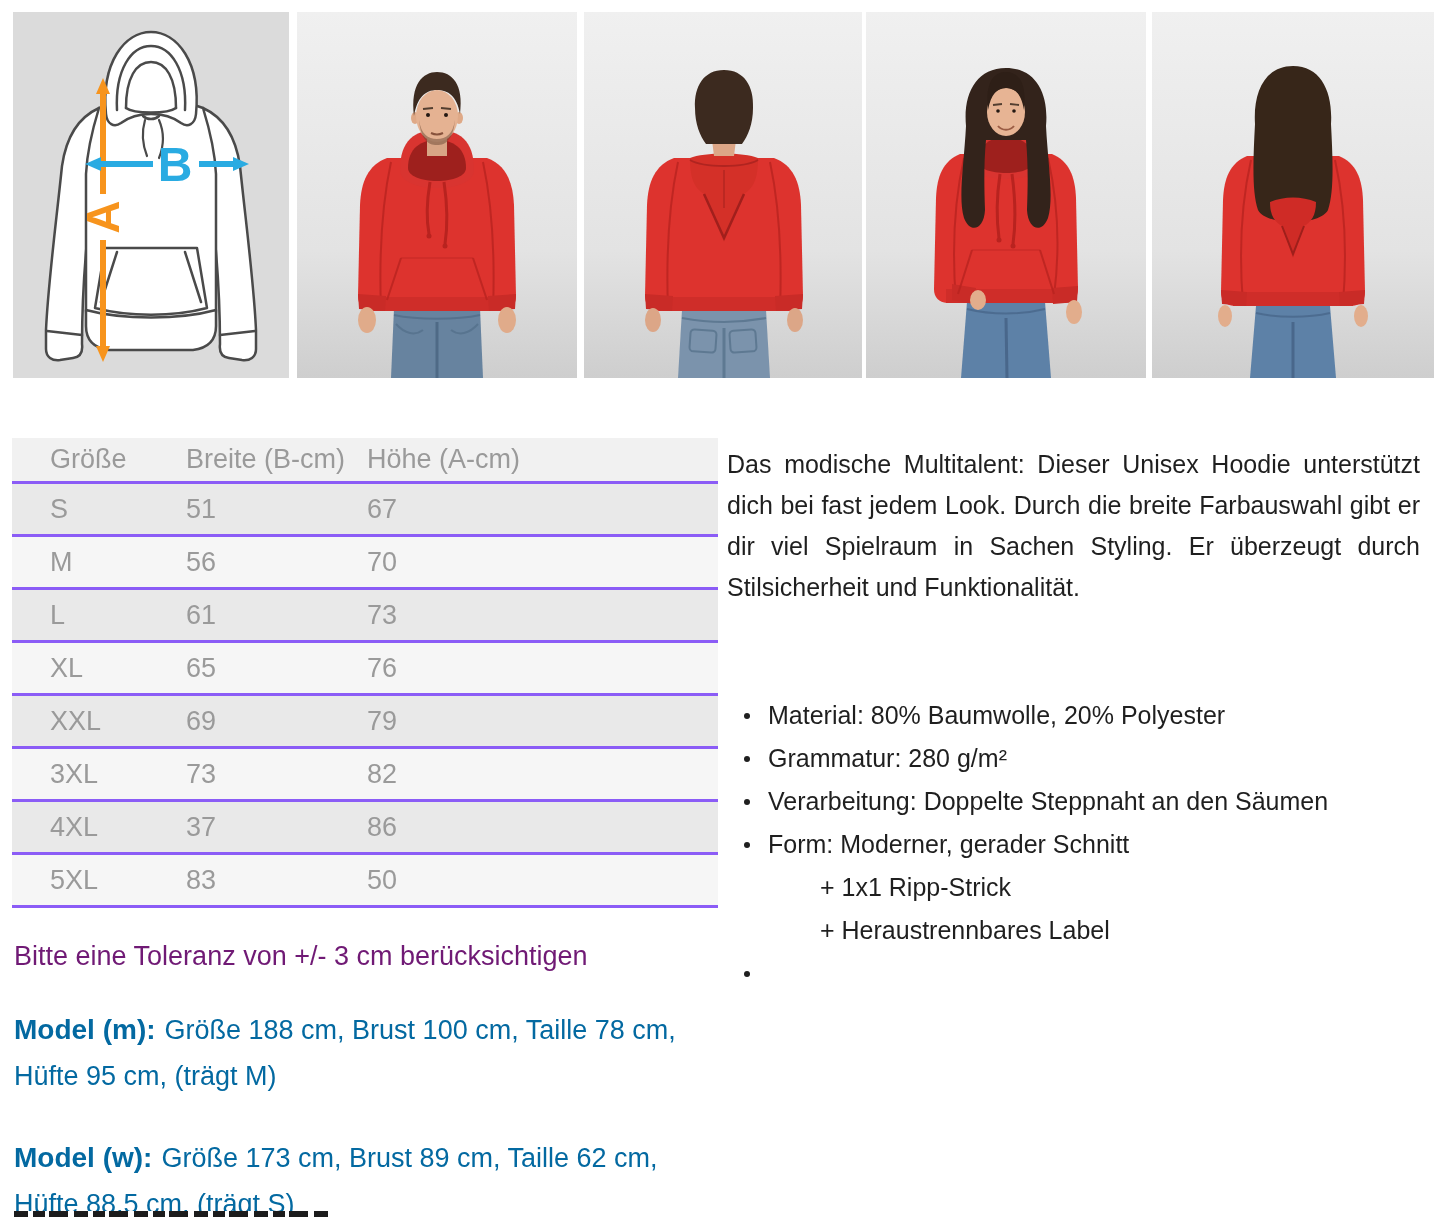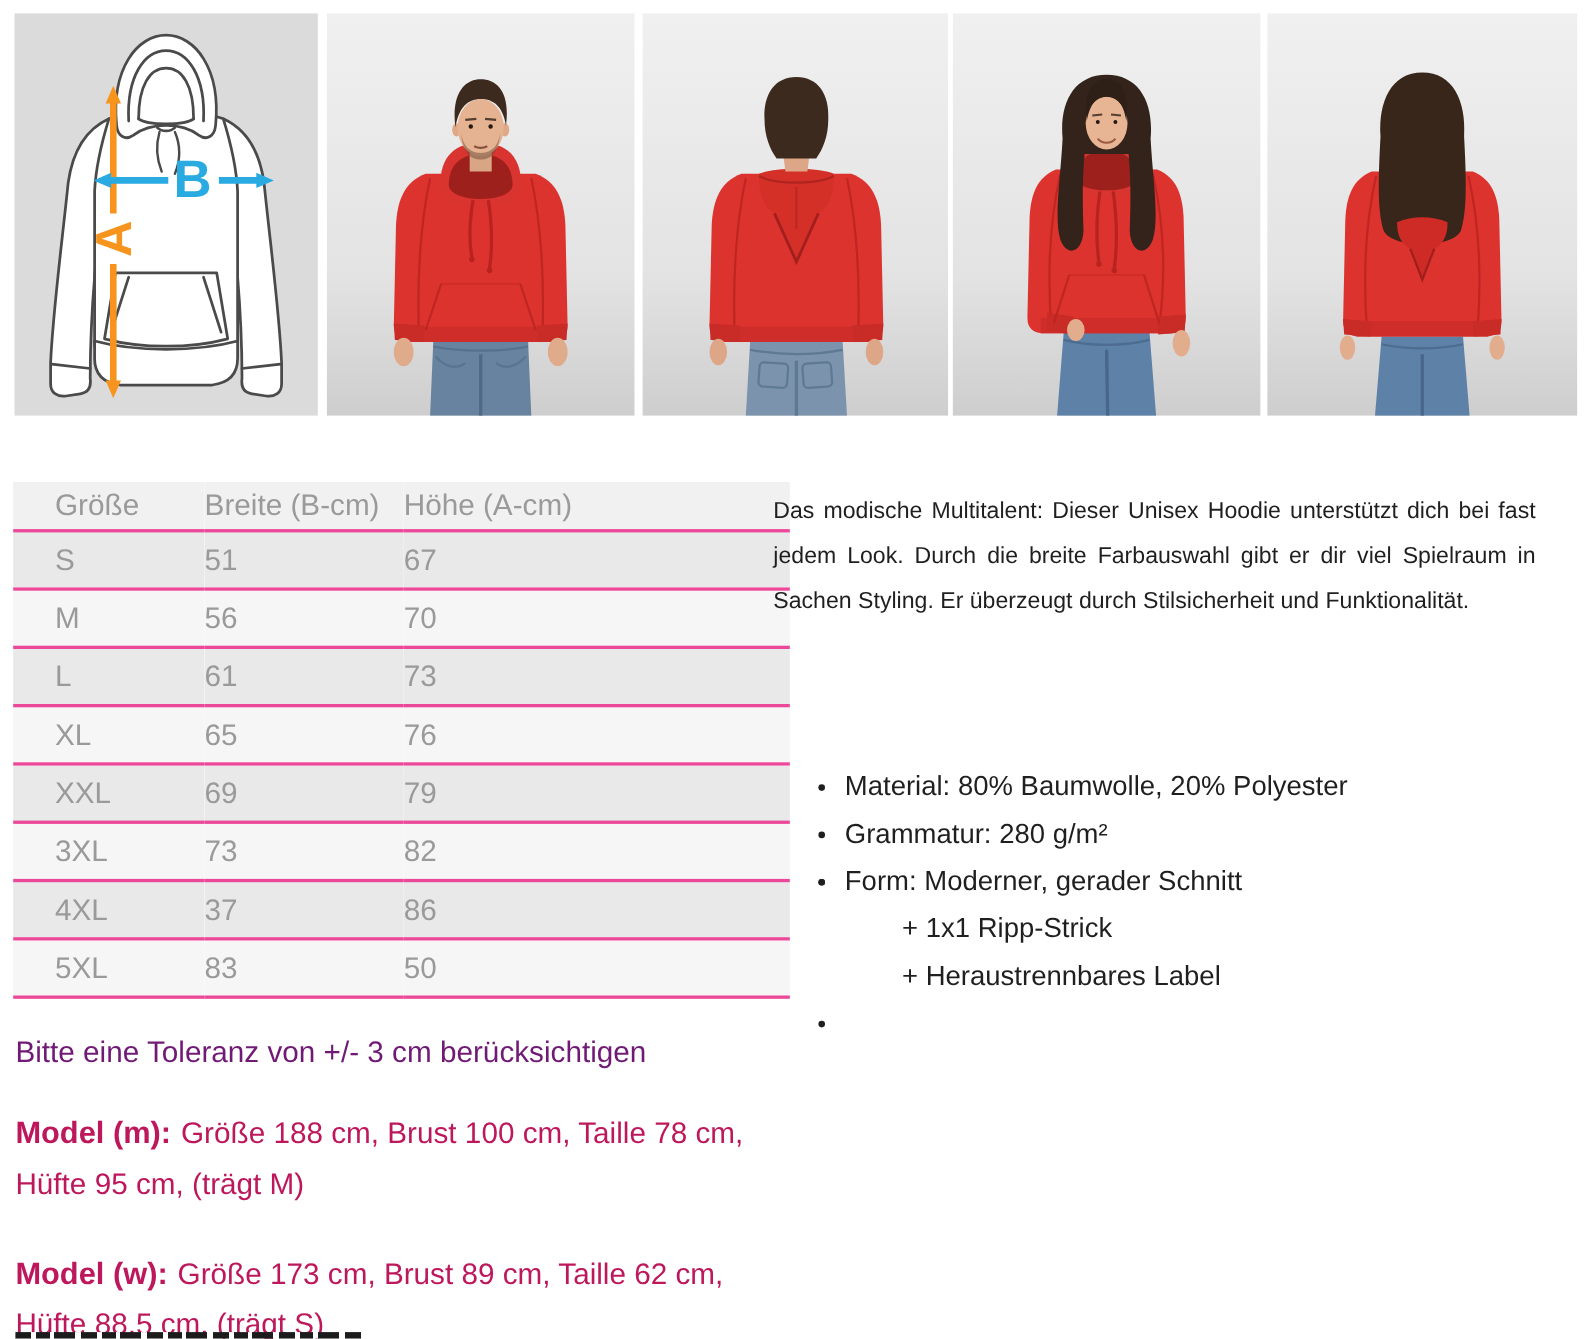--- a/index.html
+++ b/index.html
@@ -15,41 +15,41 @@
   #tile-man-front{left:297px;width:280px;}
   #tile-man-back{left:584px;width:278px;}
   #tile-woman-front{left:866px;width:280px;}
   #tile-woman-back{left:1152px;width:282px;}
 
   
   .size-table-wrap{position:absolute;left:12px;top:438px;}
   table{border-collapse:collapse;table-layout:fixed;width:706px;
         font-size:27px;color:var(--table-text,#9a9a9a);}
   th,td{padding:0;text-align:left;font-weight:normal;vertical-align:middle;
-        border-bottom:3px solid #ec4899;overflow:hidden;}
+        border-bottom:3px solid #8b5cf6;overflow:hidden;}
   th{height:43px;background:var(--table-header-bg,#f1f1f1);}
   td{height:50px;}
   tbody tr:nth-child(odd) td{background:var(--table-row-dark,#e9e9e9);}
   tbody tr:nth-child(even) td{background:var(--table-row-light,#f6f6f6);}
   th:first-child,td:first-child{padding-left:38px;}
 
   
   .tolerance{position:absolute;left:14px;top:941px;font-size:27px;color:#701a75;}
-  .model-note{position:absolute;left:14px;width:710px;font-size:27px;line-height:46px;color:#be185d;}
+  .model-note{position:absolute;left:14px;width:710px;font-size:27px;line-height:46px;color:#0369a1;}
   #model-m{top:1007px;}
   #model-w{top:1135px;}
   .model-label{font-weight:bold;font-size:28px;}
   .model-text{margin-left:9px;}
   .cropped-line{position:absolute;left:14px;top:1211px;width:316px;height:6px;
     background:repeating-linear-gradient(90deg,#1c1c1c 0 14px,#ffffff 14px 19px,
       #1c1c1c 19px 31px,#ffffff 31px 35px,#1c1c1c 35px 54px,#ffffff 54px 60px);}
 
   
-  .intro{position:absolute;left:703px;top:444px;width:693px;
-         font-size:21px;line-height:41px;text-align:justify;color:#1f1f1f;}
+  .intro{position:absolute;left:727px;top:444px;width:693px;
+         font-size:25px;line-height:41px;text-align:justify;color:#1f1f1f;}
   .bullets{position:absolute;left:741px;top:694px;width:700px;font-size:25px;color:#1f1f1f;}
   .bullet-row{position:relative;padding-left:27px;line-height:43px;}
   .dot{position:absolute;left:3px;top:19px;width:6px;height:6px;border-radius:50%;background:#1f1f1f;}
   .bullet-text{white-space:pre-wrap;margin-top:23px;}
   .bullet-extra{padding-left:79px;line-height:43px;white-space:pre-wrap;}
 </style>
 </head>
 <body>
 
 <div class="tile" id="tile-diagram">
@@ -333,20 +333,21 @@
   <div class="bullet-row">
     <span class="dot"></span>
     <span class="bullet-text">Material: 80% Baumwolle, 20% Polyester</span>
   </div>
   <div class="bullet-row">
     <span class="dot"></span>
     <span class="bullet-text">Grammatur: 280 g/m²</span>
   </div>
   <div class="bullet-row">
     <span class="dot"></span>
+    <span class="bullet-text">Verarbeitung: Doppelte Steppnaht an den Säumen</span>
   </div>
   <div class="bullet-row">
     <span class="dot"></span>
     <span class="bullet-text">Form: Moderner, gerader Schnitt</span>
   </div>
   <div class="bullet-extra">+ 1x1 Ripp-Strick</div>
   <div class="bullet-extra">+ Heraustrennbares Label</div>
   <div class="bullet-row">
     <span class="dot"></span>
   </div>

